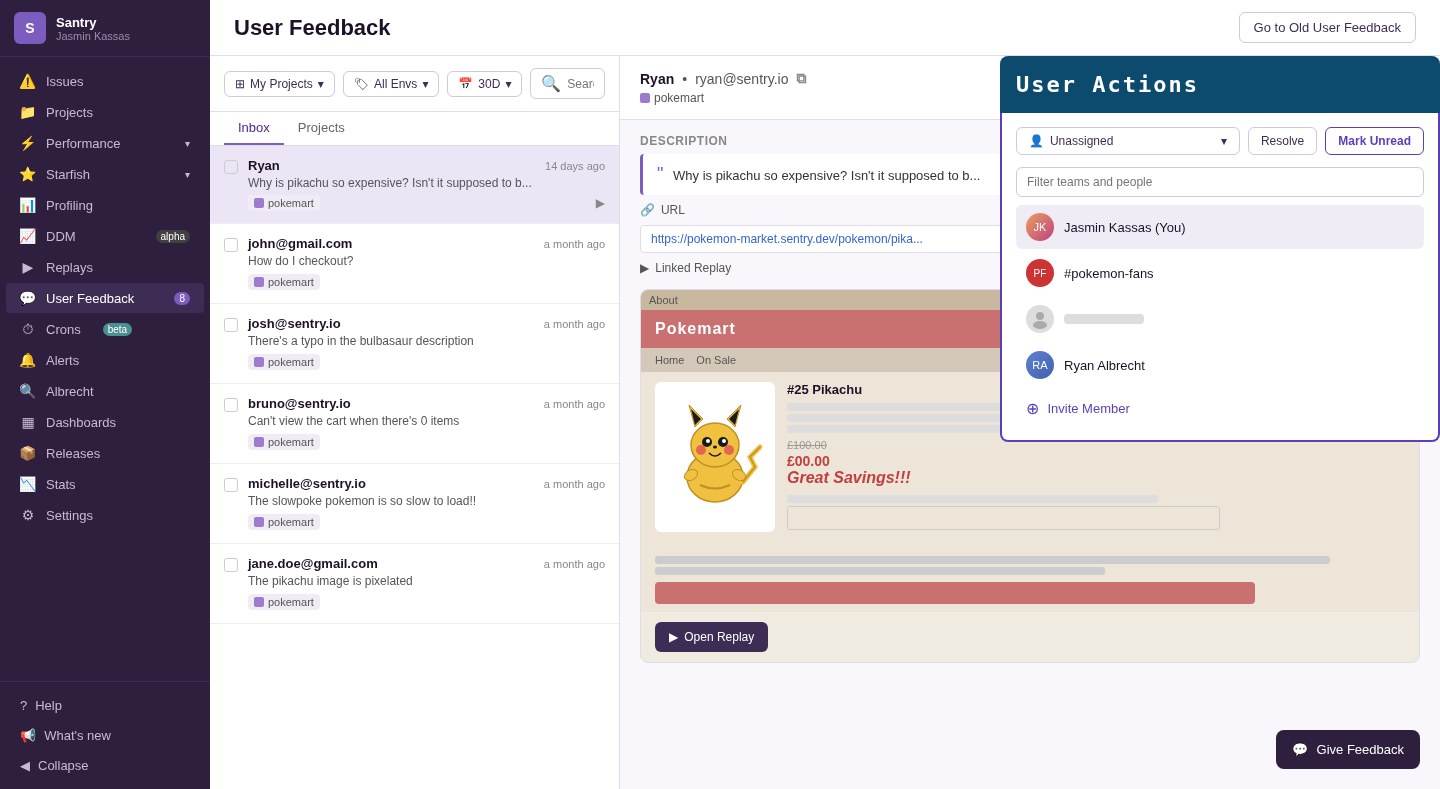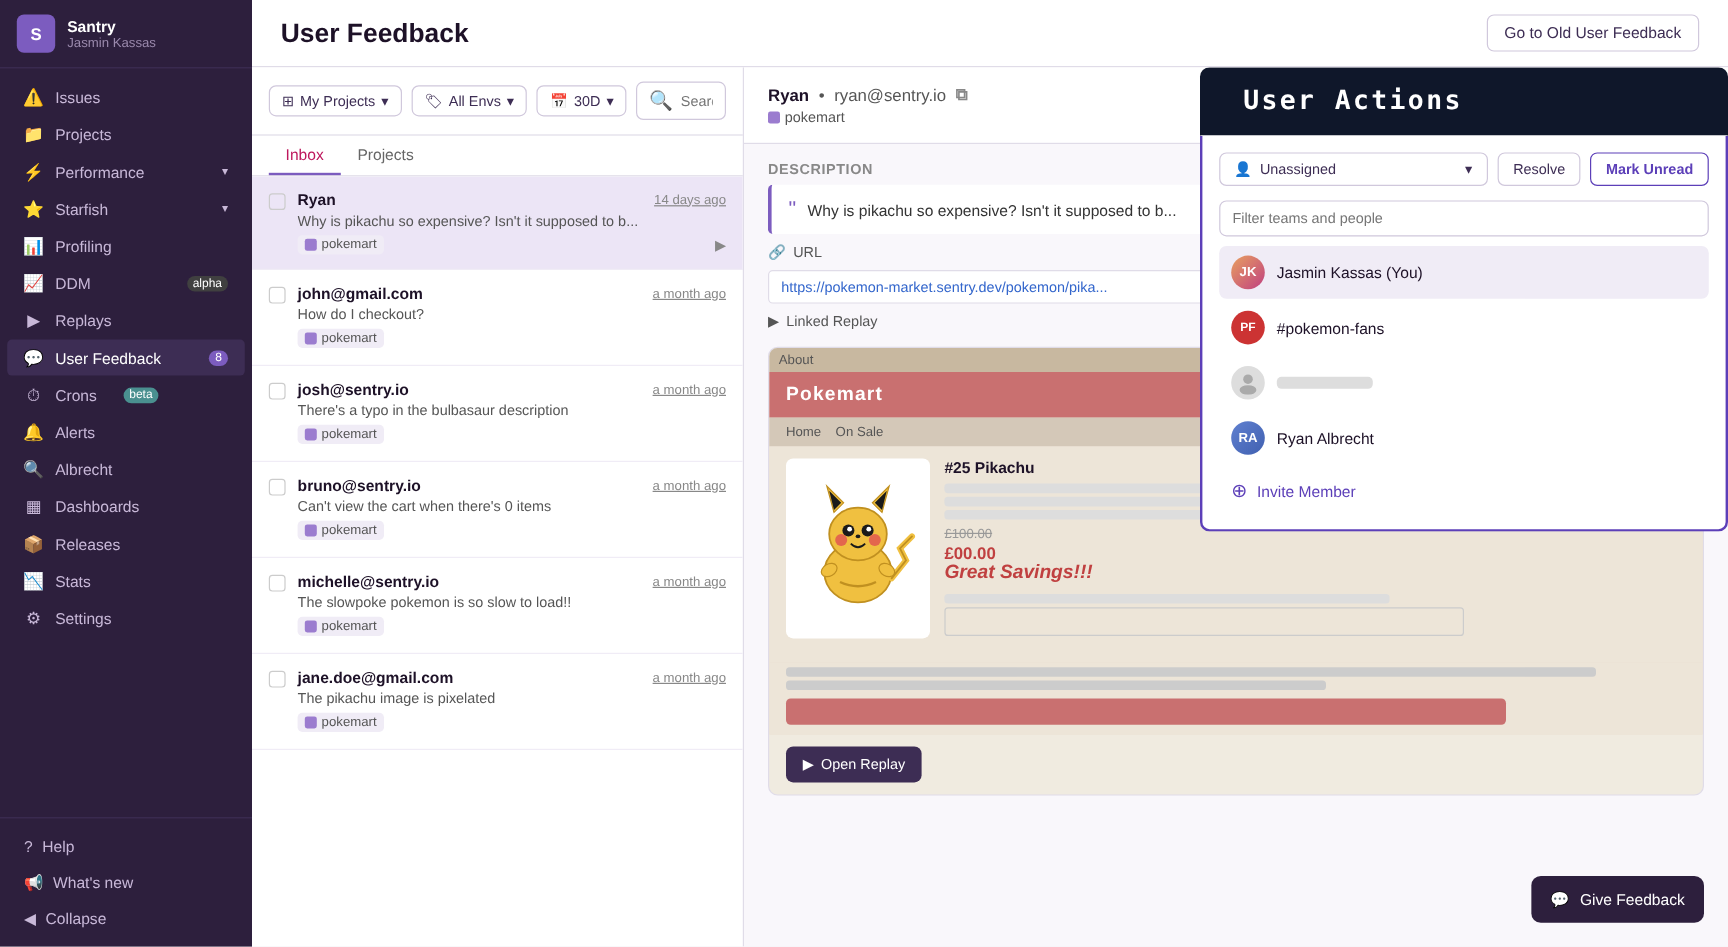--- a/index.html
+++ b/index.html
@@ -157,39 +157,39 @@
       gap: 0;
     }
     .tab-item {
       padding: 8px 14px;
       font-size: 13px;
       cursor: pointer;
       color: #666;
       border-bottom: 2px solid transparent;
     }
     .tab-item.active {
-      color: #be185d;
+      color: #4c1d95;
       border-bottom-color: #7c5cbf;
       font-weight: 500;
     }
     .feedback-items { flex: 1; overflow-y: auto; }
     .feedback-item {
       display: flex;
       align-items: flex-start;
       padding: 12px 14px;
       border-bottom: 1px solid #f0ecf6;
       cursor: pointer;
       gap: 10px;
     }
     .feedback-item.selected { background: #ece5f6; }
     .feedback-checkbox { width: 14px; height: 14px; border: 1px solid #ccc; border-radius: 3px; flex-shrink: 0; margin-top: 2px; }
     .feedback-item-body { flex: 1; min-width: 0; }
     .feedback-item-header { display: flex; justify-content: space-between; align-items: center; margin-bottom: 3px; }
     .feedback-sender { font-size: 13px; font-weight: 600; color: #1d1127; }
-    .feedback-time { font-size: 11px; color: #888; flex-shrink: 0; text-decoration: underline; }
+    .feedback-time { font-size: 11px; color: #888; flex-shrink: 0; }
     .feedback-preview { font-size: 12px; color: #555; margin-bottom: 5px; white-space: nowrap; overflow: hidden; text-overflow: ellipsis; }
     .feedback-tag {
       display: inline-flex; align-items: center; gap: 4px;
       background: #f0ecf6;
       border-radius: 4px;
       padding: 2px 6px;
       font-size: 11px;
       color: #555;
     }
     .feedback-tag-icon { width: 10px; height: 10px; background: #9b7ccf; border-radius: 2px; }
@@ -330,22 +330,22 @@
 
     
     .user-actions-overlay {
       position: absolute;
       top: 0;
       right: 0;
       width: 440px;
       z-index: 100;
     }
     .ua-header {
-      background: #0f172a;
-      padding: 16px 36px;
+      background: #0c4a6e;
+      padding: 16px 16px;
       border-radius: 8px 8px 0 0;
     }
     .ua-title {
       font-family: monospace;
       font-size: 22px;
       font-weight: 700;
       color: white;
       letter-spacing: 2px;
     }
     .ua-body {
@@ -408,21 +408,21 @@
       cursor: pointer;
       font-size: 13px;
       color: #1d1127;
     }
     .ua-person:hover, .ua-person.highlighted { background: #f0ecf6; }
     .ua-avatar {
       width: 28px; height: 28px;
       border-radius: 50%;
       display: flex; align-items: center; justify-content: center;
       font-size: 11px;
-      font-weight: 700;
+      font-weight: 400;
       flex-shrink: 0;
       overflow: hidden;
     }
     .ua-avatar.jasmin { background: linear-gradient(135deg, #e8a060, #c04080); color: white; }
     .ua-avatar.team { background: #cc3333; color: white; font-size: 10px; }
     .ua-avatar.blurred { background: #ddd; }
     .ua-avatar.ryan { background: linear-gradient(135deg, #6080d0, #4060b0); color: white; }
     .ua-blurred-text {
       width: 80px; height: 10px; background: #ddd; border-radius: 4px;
     }

